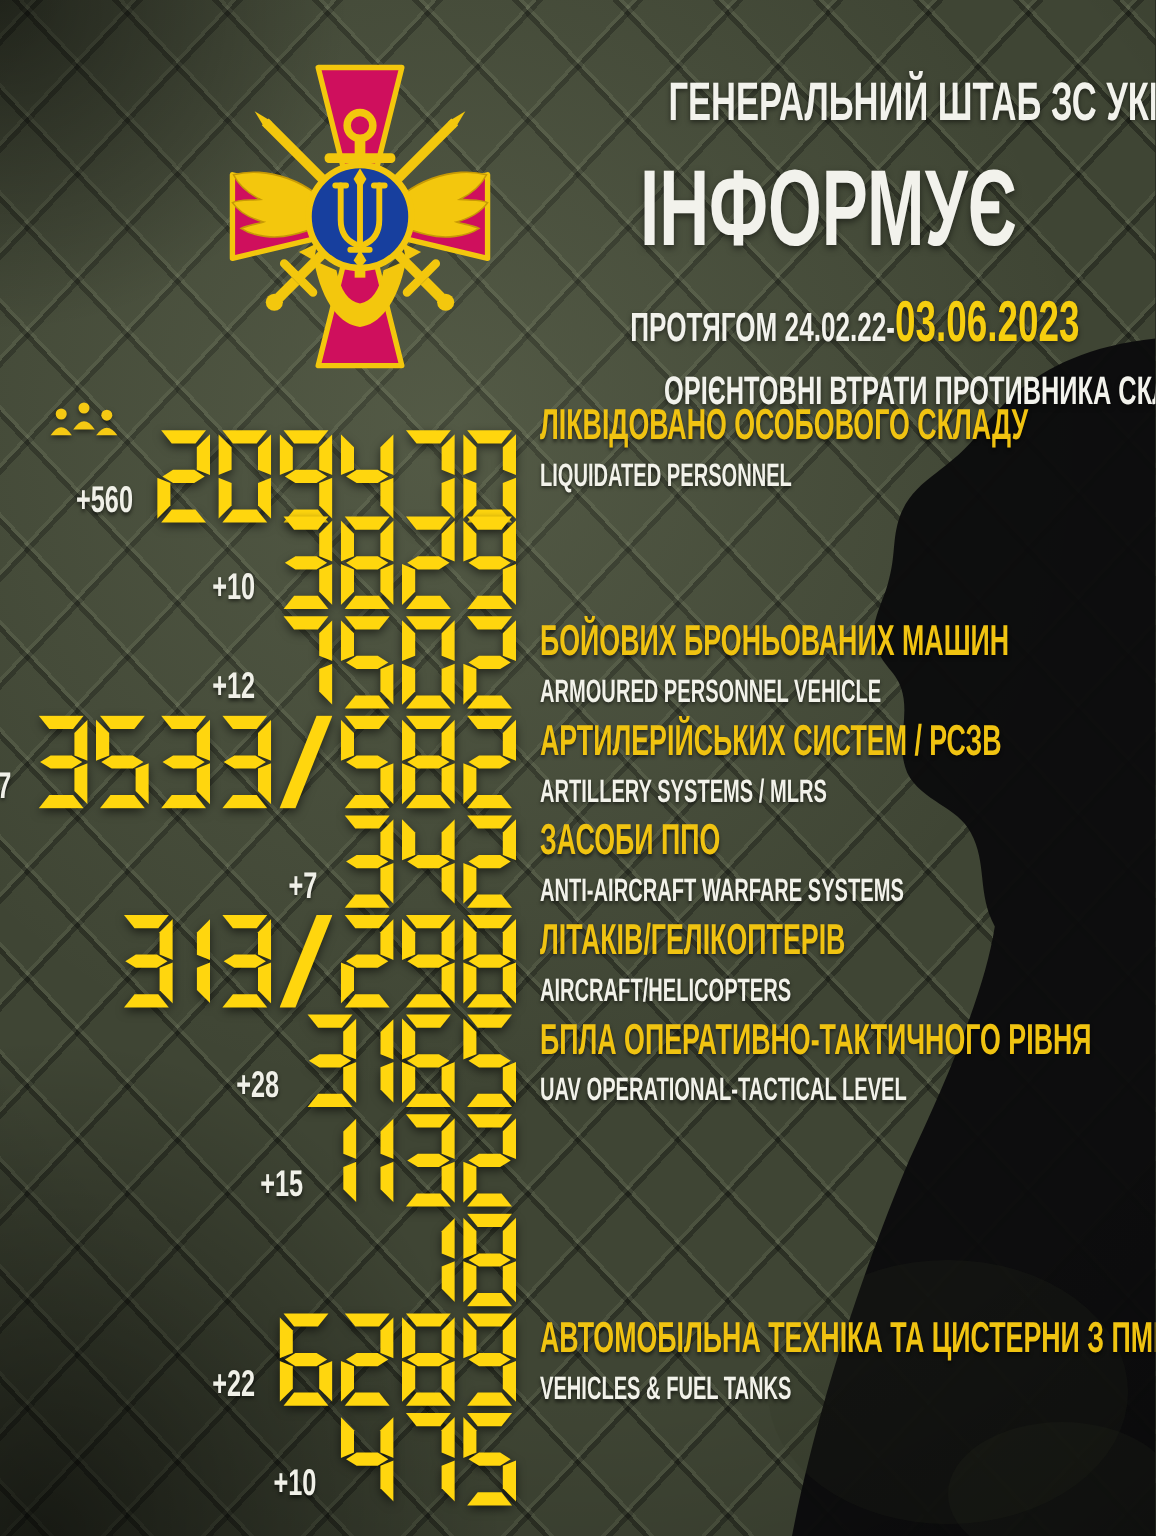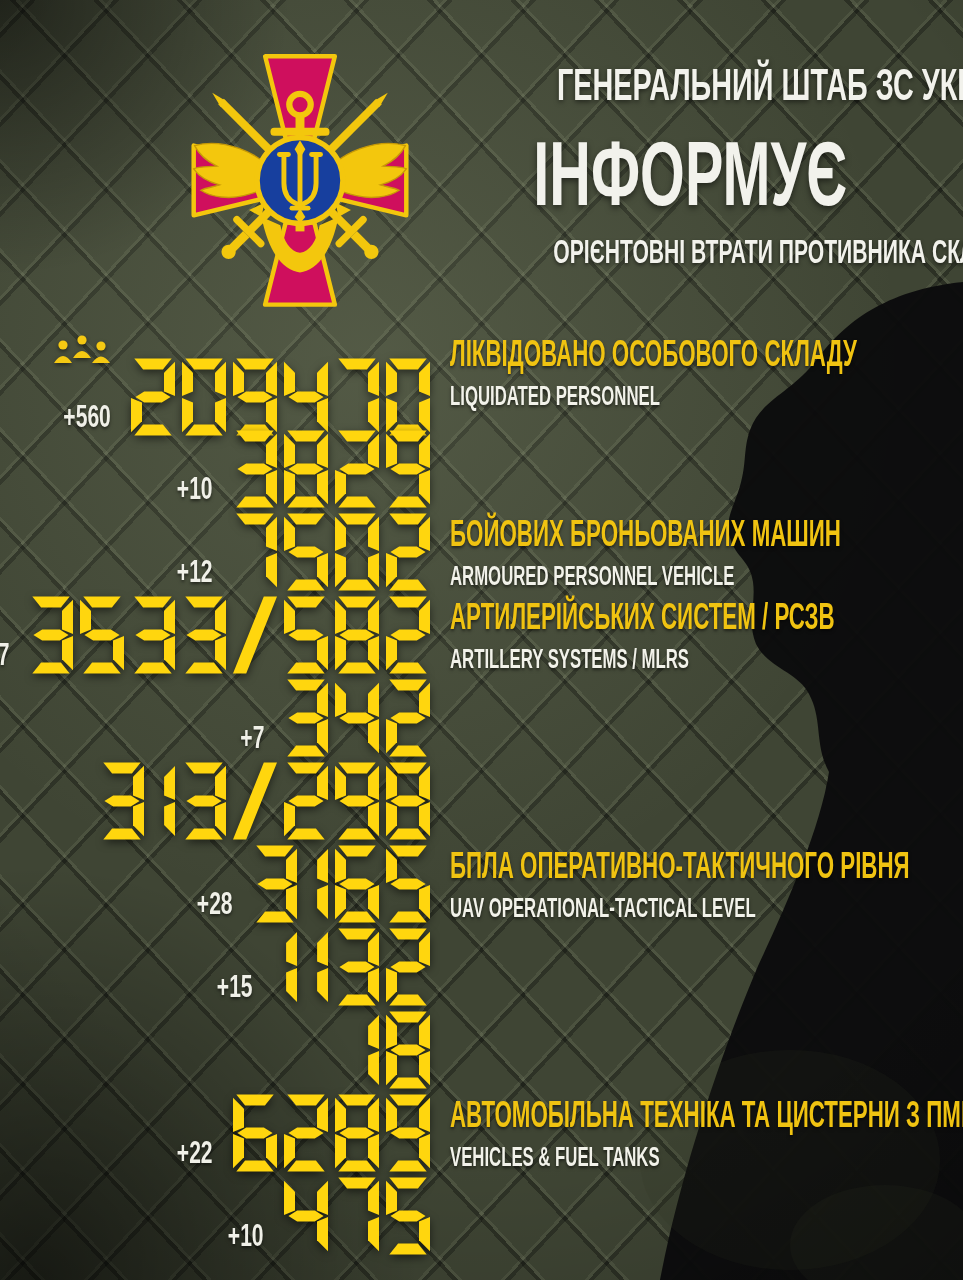--- a/index.html
+++ b/index.html
@@ -33,21 +33,21 @@
   .line-org{font-size:45px;font-weight:bold;line-height:1;text-shadow:0 2px 6px rgba(0,0,0,0.5);}
   .line-informs{font-size:90px;font-weight:bold;line-height:1;margin-top:22px;text-shadow:0 3px 8px rgba(0,0,0,0.5);}
   .line-period{margin-top:26px;line-height:1;text-shadow:0 2px 5px rgba(0,0,0,0.5);}
   .period-prefix{font-size:34px;font-weight:bold;color:#F2F2EC;}
   .period-date{font-size:48px;font-weight:bold;color:#F6CE0F;}
   .line-subtitle{margin-top:16px;font-size:33px;font-weight:bold;line-height:1;color:#F2F2EC;text-shadow:0 2px 5px rgba(0,0,0,0.5);}
 
   .rows{position:absolute;inset:0;}
   .row{position:absolute;left:0;width:963px;height:82px;}
   .numwrap{position:absolute;top:0;right:533px;display:flex;align-items:flex-end;}
-  .delta-col{display:flex;flex-direction:column;align-items:flex-end;margin-right:20px;padding-bottom:4px;gap:34px;}
+  .delta-col{display:flex;flex-direction:column;align-items:flex-start;margin-right:20px;padding-bottom:4px;gap:34px;}
   .people-icon{margin-bottom:4px;filter:drop-shadow(0 2px 2px rgba(0,0,0,0.5));}
   .delta{font-size:31px;font-weight:bold;color:#F0F0E8;line-height:1;text-shadow:0 2px 4px rgba(0,0,0,0.55);}
   .segnum{display:flex;align-items:flex-end;gap:7px;filter:drop-shadow(0 3px 4px rgba(0,0,0,0.55));}
   .labels{position:absolute;left:450px;top:3px;display:flex;flex-direction:column;align-items:flex-start;gap:11px;}
   .label-uk{font-size:36px;font-weight:bold;color:#F0C311;line-height:1;text-shadow:0 2px 4px rgba(0,0,0,0.55);}
   .label-en{font-size:27px;font-weight:bold;color:#F2F2EA;line-height:1;text-shadow:0 2px 4px rgba(0,0,0,0.55);}
 </style>
 </head>
 <body>
 
@@ -122,20 +122,21 @@
         <path d="M148,126 H158"></path>
         <path d="M126,186 H144"></path>
       </g>
       <path d="M135,110 L129,120 L135,130 L141,120 Z" fill="#F3C70D"></path>
       <path d="M135,186 L129,196 L135,203 L141,196 Z" fill="#F3C70D"></path>
     </svg>
 
     <div class="header-text">
       <div class="line-org"><span class="cond-c">ГЕНЕРАЛЬНИЙ ШТАБ ЗС УКРАЇНИ</span></div>
       <div class="line-informs"><span class="cond-c">ІНФОРМУЄ</span></div>
+      <div class="line-period"><span class="cond-c"><span class="period-prefix">ПРОТЯГОМ 24.02.22-</span><span class="period-date">03.06.2023</span></span></div>
       <div class="line-subtitle"><span class="cond-c">ОРІЄНТОВНІ ВТРАТИ ПРОТИВНИКА СКЛАЛИ:</span></div>
     </div>
 
     <div class="rows">
         <div class="row" style="top: 333px;">
     <div class="numwrap">
       <div class="delta-col">
         <svg class="people-icon" width="58" height="30" viewBox="0 0 58 30" style="display: block;">
           <g fill="#F5C913">
             <circle cx="10" cy="12" r="4.6"></circle>
@@ -370,20 +371,24 @@
               </svg>
               <svg viewBox="0 0 40 70" height="78" width="44">
                 <polygon points="3,0 37,0 29,10 11,10" fill="#FFD60E"></polygon>
                 <polygon points="40,3 40,34 30,30 30,13" fill="#FFD60E"></polygon>
                 <polygon points="4,35 12,30 28,30 36,35 28,40 12,40" fill="#FFD60E"></polygon>
                 <polygon points="0,36 10,40 10,57 0,67" fill="#FFD60E"></polygon>
                 <polygon points="3,70 11,60 29,60 37,70" fill="#FFD60E"></polygon>
               </svg>
             </div>
     </div>
+    <div class="labels">
+      <span class="label-uk cond">ЗАСОБИ ППО</span>
+      <span class="label-en cond">ANTI-AIRCRAFT WARFARE SYSTEMS</span>
+    </div>
   </div>
         <div class="row" style="top: 762px;">
     <div class="numwrap">
 
       <div class="segnum">
               <svg viewBox="0 0 40 70" height="78" width="44">
                 <polygon points="3,0 37,0 29,10 11,10" fill="#FFD60E"></polygon>
                 <polygon points="40,3 40,34 30,30 30,13" fill="#FFD60E"></polygon>
                 <polygon points="4,35 12,30 28,30 36,35 28,40 12,40" fill="#FFD60E"></polygon>
                 <polygon points="40,36 40,67 30,57 30,40" fill="#FFD60E"></polygon>
@@ -421,20 +426,24 @@
               <svg viewBox="0 0 40 70" height="78" width="44">
                 <polygon points="3,0 37,0 29,10 11,10" fill="#FFD60E"></polygon>
                 <polygon points="40,3 40,34 30,30 30,13" fill="#FFD60E"></polygon>
                 <polygon points="40,36 40,67 30,57 30,40" fill="#FFD60E"></polygon>
                 <polygon points="3,70 11,60 29,60 37,70" fill="#FFD60E"></polygon>
                 <polygon points="0,36 10,40 10,57 0,67" fill="#FFD60E"></polygon>
                 <polygon points="0,3 10,13 10,30 0,34" fill="#FFD60E"></polygon>
                 <polygon points="4,35 12,30 28,30 36,35 28,40 12,40" fill="#FFD60E"></polygon>
               </svg>
             </div>
+    </div>
+    <div class="labels">
+      <span class="label-uk cond">ЛІТАКІВ/ГЕЛІКОПТЕРІВ</span>
+      <span class="label-en cond">AIRCRAFT/HELICOPTERS</span>
     </div>
   </div>
         <div class="row" style="top: 845px;">
     <div class="numwrap">
       <div class="delta-col">
 
         <span class="delta cond-r">+28</span>
       </div>
       <div class="segnum">
               <svg viewBox="0 0 40 70" height="78" width="44">

